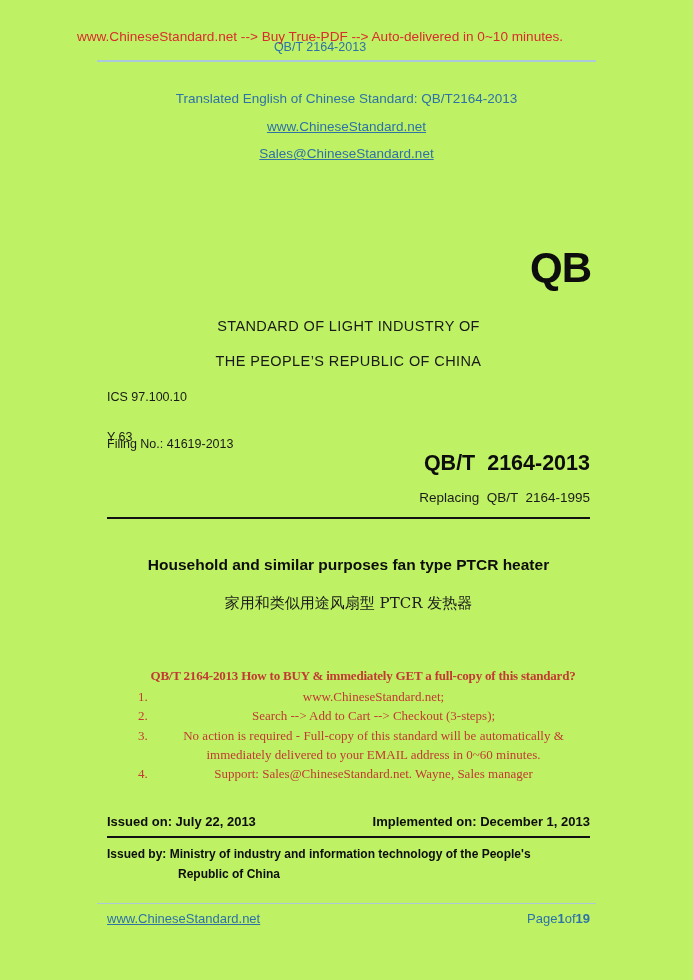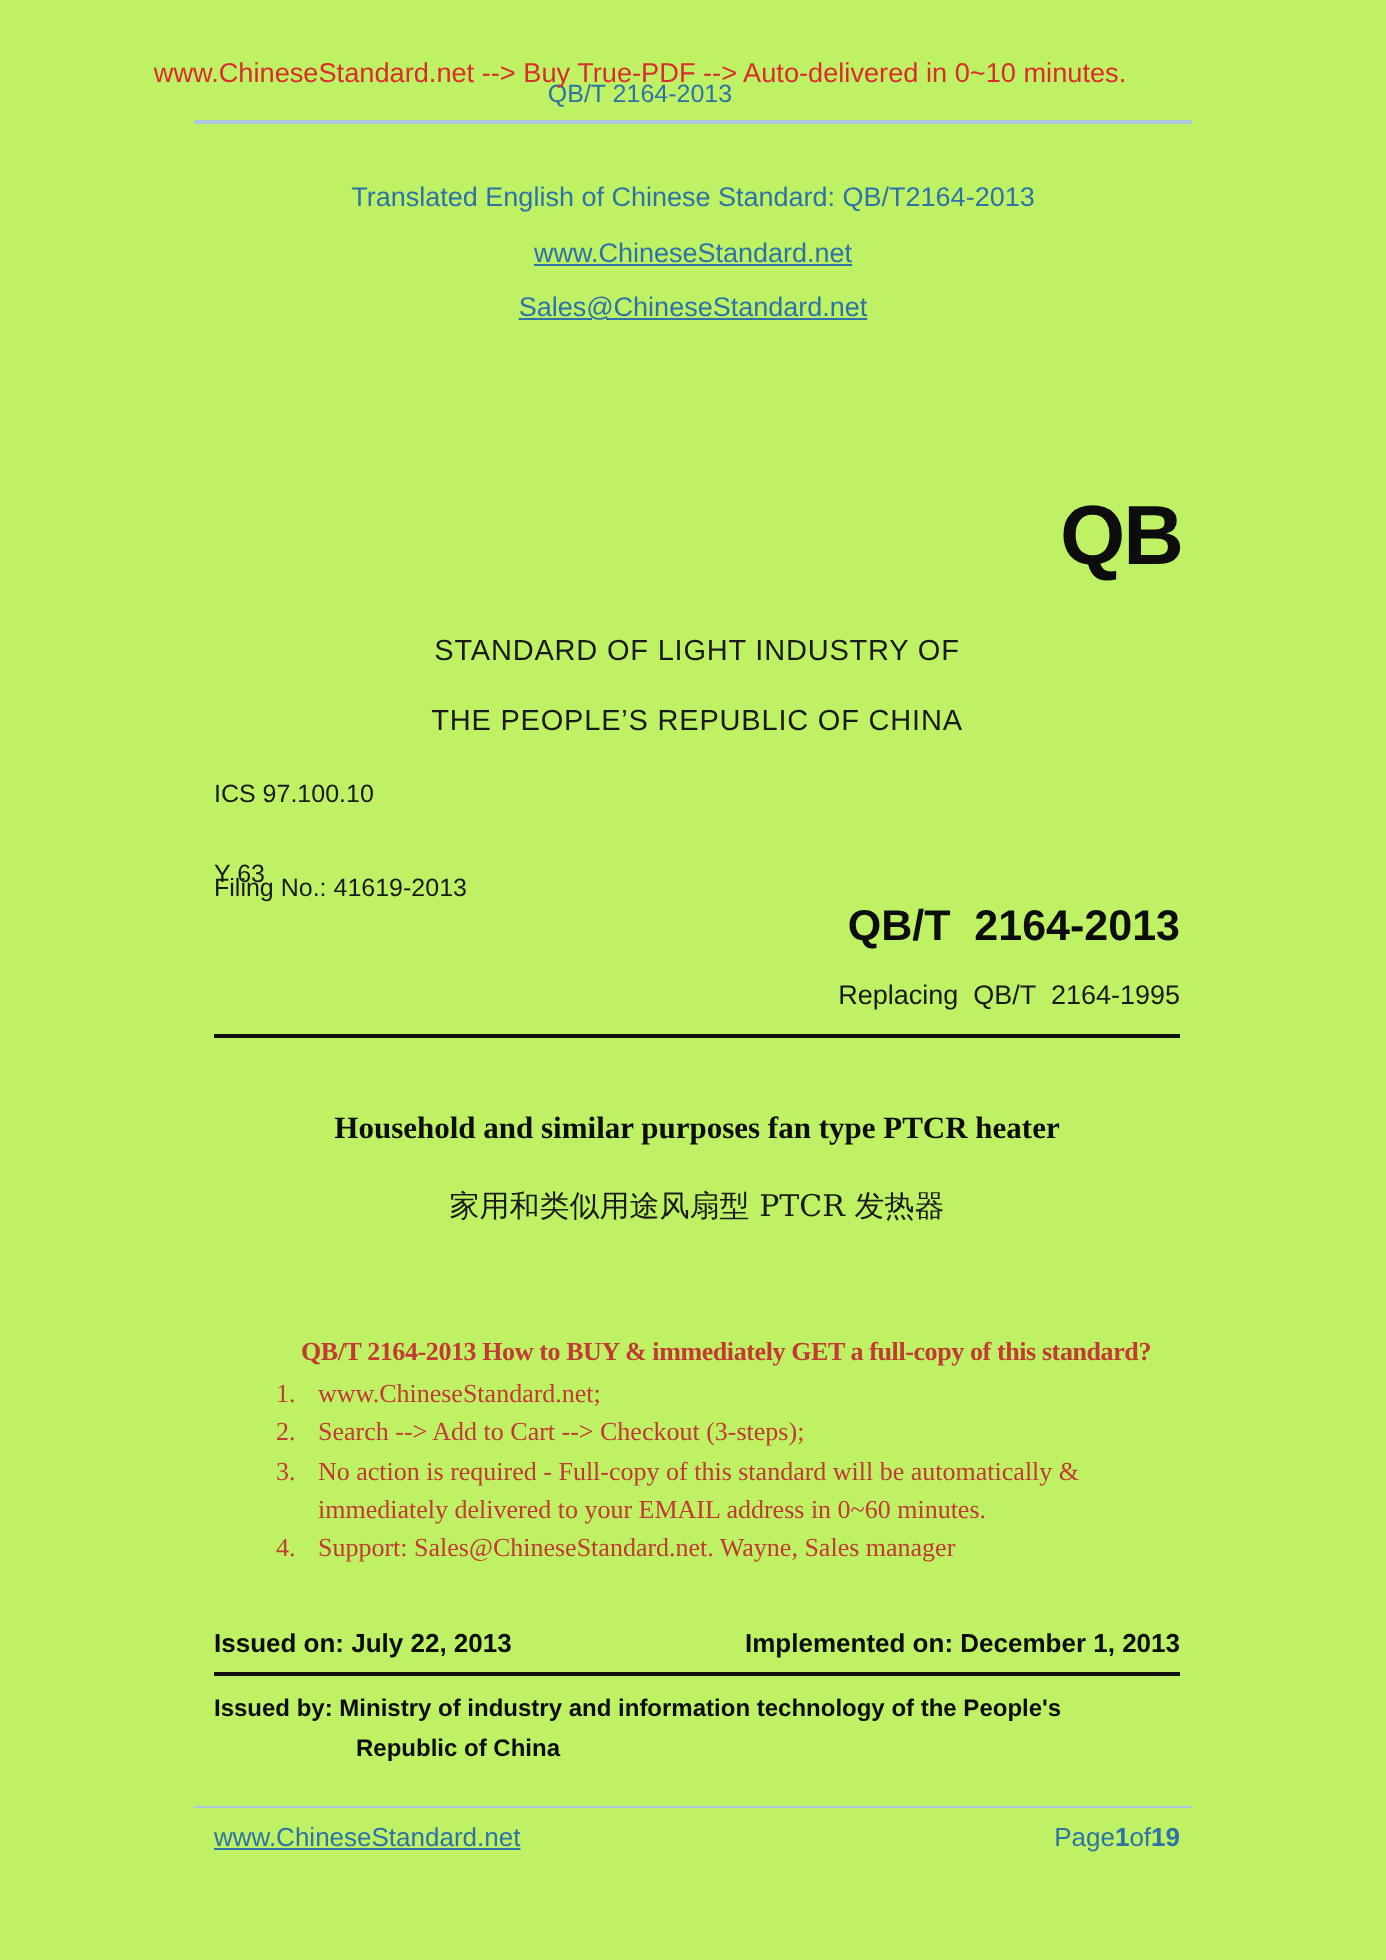--- a/index.html
+++ b/index.html
@@ -35,29 +35,29 @@
   .meta{left:107px;font-size:12.5px;color:#1a1a1a;}
   .meta-ics{top:390px;} .meta-class{top:430px;} .meta-filing{top:437px;}
   
   .right-col{left:107px;width:483px;text-align:right;white-space:pre;}
   .std-code{top:451px;font-size:21.5px;font-weight:bold;color:#0d0d0d;}
   .std-replacing{top:490px;font-size:13.5px;color:#1a1a1a;}
   .rule-black{left:107px;width:483px;background:#111;}
   .rule-std{top:517px;height:2px;}
   
   .title-wrap{left:107px;width:483px;text-align:center;}
-  .title-en{top:556px;font-size:15.5px;font-weight:bold;color:#0d0d0d;font-family:Liberation Serif, serif;}
+  .title-en{top:556px;font-size:15.5px;font-weight:bold;color:#0d0d0d;}
   .title-zh{top:594px;font-size:15px;font-family:"DejaVu Serif","Liberation Serif",serif;color:#1a1a1a;}
   
   .buybox{left:138px;top:666px;width:450px;color:#c23a33;
           font-family:"Liberation Serif",serif;font-size:13px;line-height:19.2px;}
   .buy-heading{font-weight:bold;text-align:center;letter-spacing:-.2px;margin-bottom:2px;}
   .buy-item{display:flex;}
   .buy-num{width:21px;flex:0 0 21px;}
-  .buy-text{flex:1;}
+  .buy-text{flex:1;text-align:center;}
   
   .dates{left:107px;top:814px;width:483px;display:flex;justify-content:space-between;
          font-size:13px;font-weight:bold;color:#0d0d0d;gap:17px;}
   .rule-dates{top:836px;height:1.5px;}
   .issuedby{left:107px;top:845px;width:492px;font-size:12px;font-weight:bold;
             color:#0d0d0d;line-height:19.5px;}
   .issuedby .l2{padding-left:71px;}
   
   .ftr-rule{left:97px;top:903px;width:499px;height:1px;}
   .footer{left:107px;top:911px;width:483px;display:flex;justify-content:space-between;

